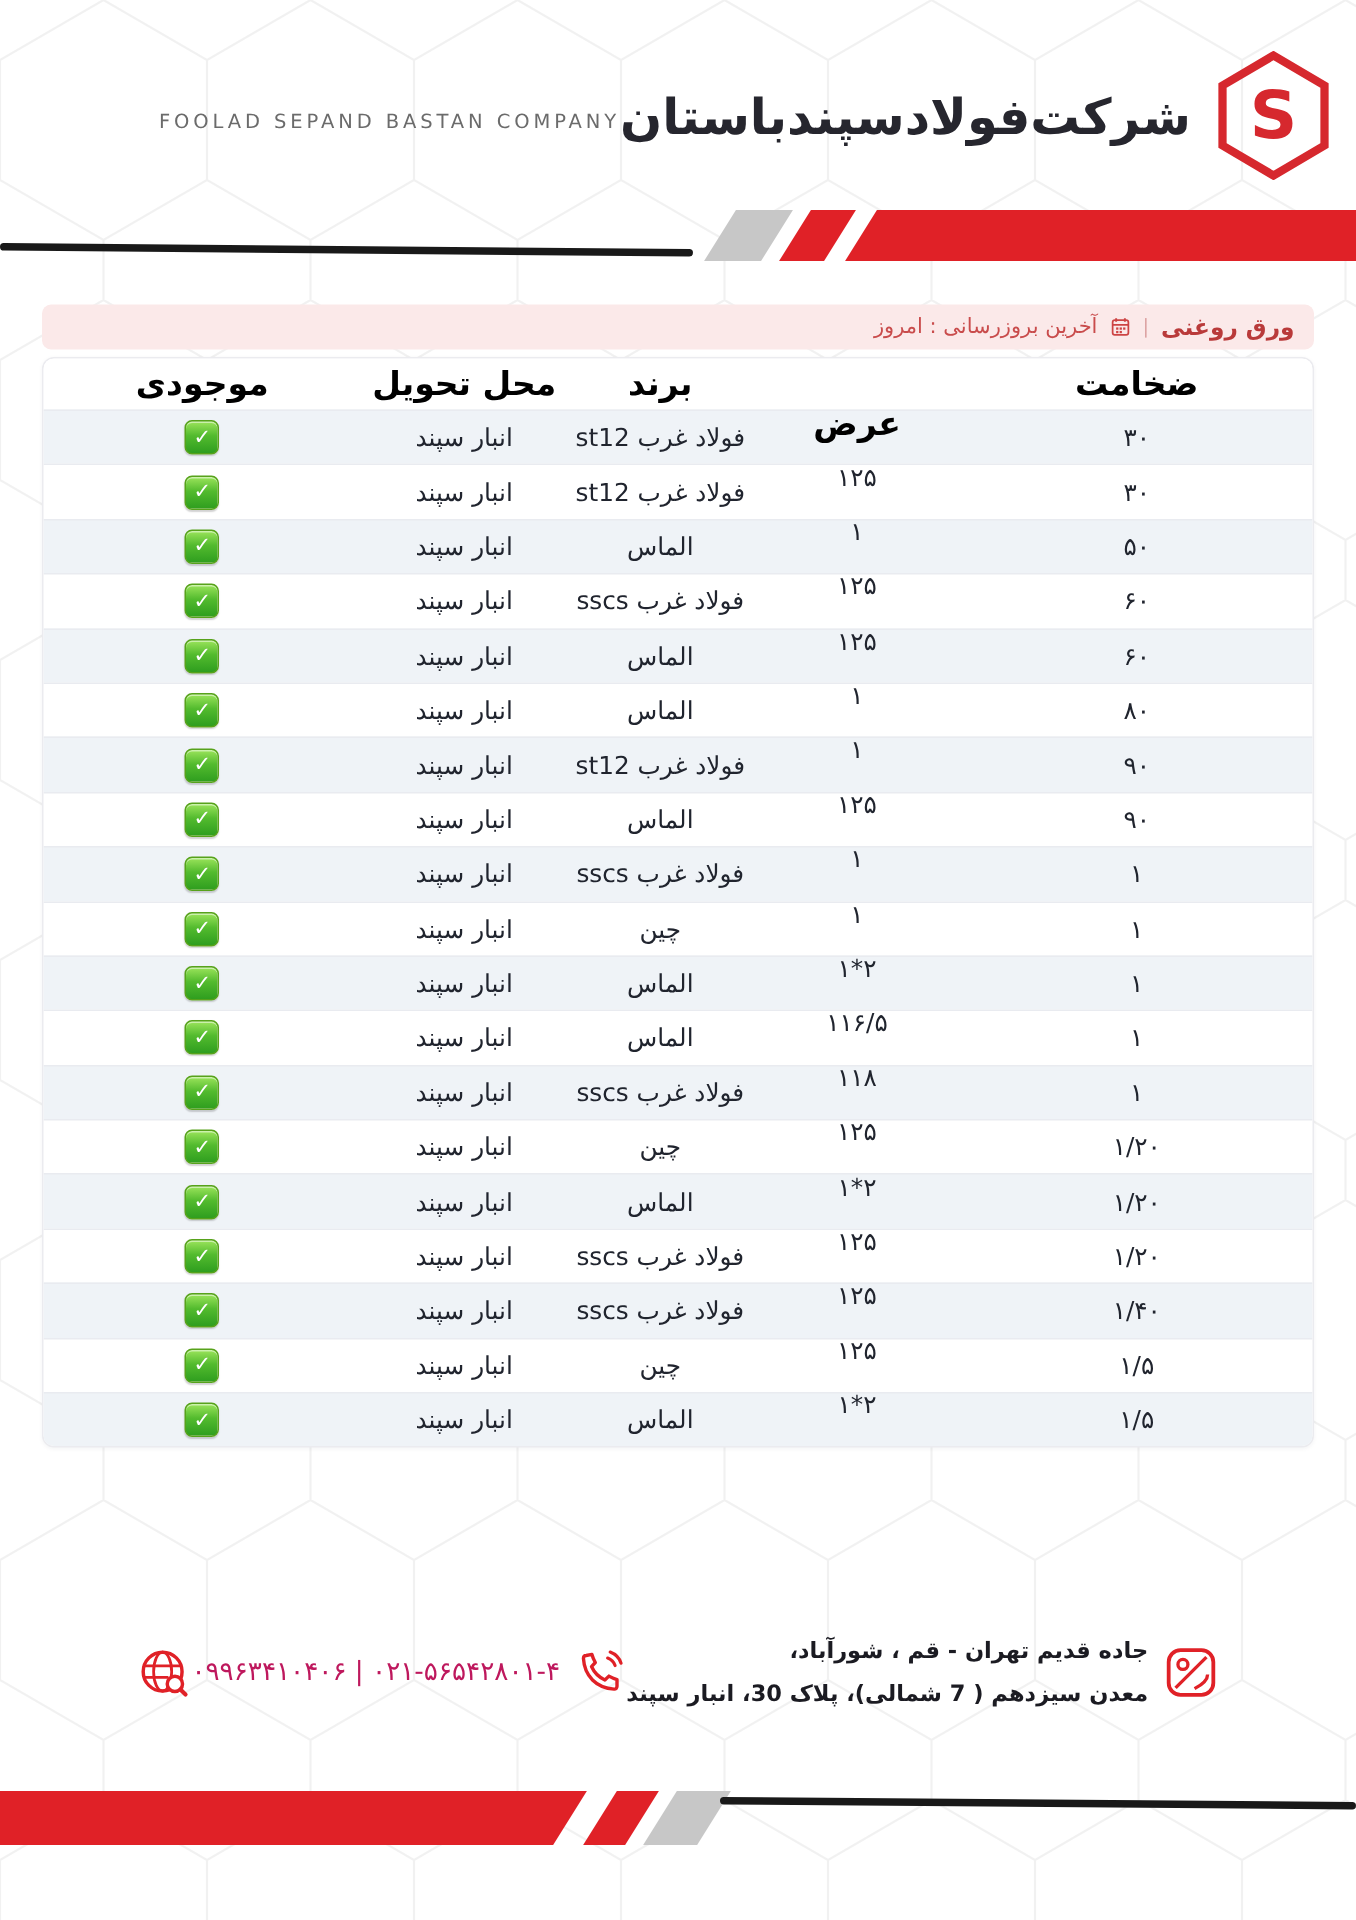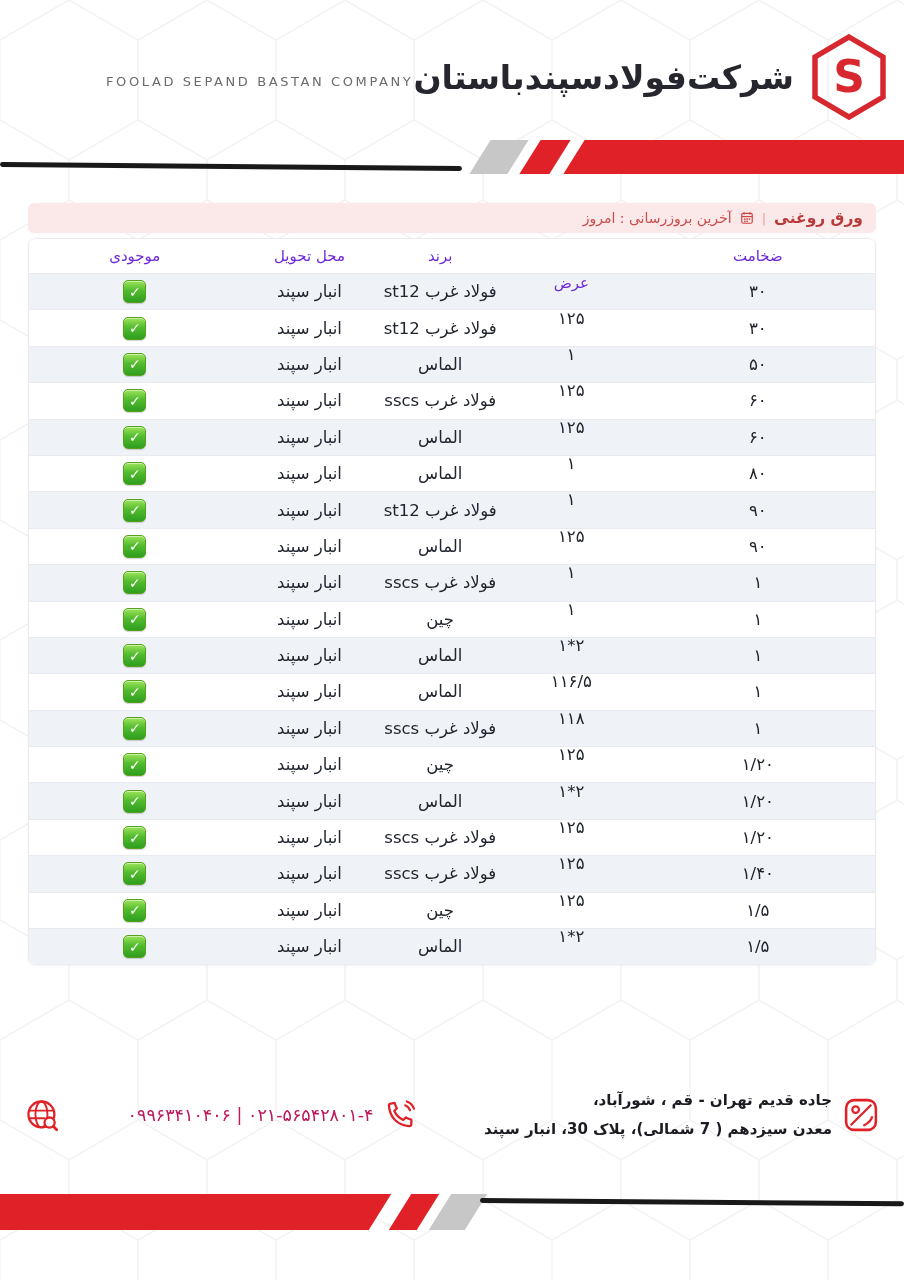--- a/index.html
+++ b/index.html
@@ -34,34 +34,34 @@
   .card{position:absolute;top:203px;left:28px;width:848px;z-index:2;}
   .title-bar{height:30px;border-radius:6px;background:#fbe9e9;display:flex;direction:rtl;
              align-items:center;gap:8px;padding:0 13px;margin-bottom:5px;}
   .product-title{font-weight:bold;color:#b93a3a;font-size:15.5px;}
   .sep{color:#dca3a3;font-size:13px;}
   .update{color:#c94c4c;font-size:14px;}
   .tablebox{border:1px solid #ebebef;border-radius:8px;overflow:hidden;background:#fff;
             box-shadow:0 1px 3px rgba(20,30,60,.05);}
   .thead,.tr{display:flex;direction:rtl;align-items:stretch;}
   .thead{height:34px;background:#fff;}
-  .th{font-weight:normal;font-size:15px;color:#6d28d9;}
+  .th{font-weight:bold;font-size:22px;color:#000000;}
   .tr{height:35.4px;font-size:16.5px;color:#20242e;border-top:1px solid #e9ebf0;}
   .tr:nth-child(odd){background:#eff3f7;}
   .td,.th{display:flex;align-items:center;justify-content:center;}
   .c-th{width:27.7%;text-align:right;}.c-w{width:16.4%;margin-top:44px;}.c-b{width:14.6%;}.c-d{width:16.3%;}.c-a{width:25%;}
   .check{width:21px;height:21px;border-radius:5px;
          background:linear-gradient(180deg,#9be45b 0%,#53bb2e 45%,#2f9e1f 100%);
          border:1px solid #57a21b;color:#fff;font-size:14px;font-weight:bold;
          display:flex;align-items:center;justify-content:center;
          box-shadow:inset 0 1px 0 rgba(255,255,255,.5),0 1px 1px rgba(0,0,0,.18);}
 
   
   .contacts{position:absolute;top:1086px;left:0;width:904px;z-index:2;display:flex;direction:rtl;
-            justify-content:space-between;align-items:center;padding:0 24px;box-sizing:border-box;}
+            justify-content:center;align-items:center;padding:0 24px;box-sizing:border-box;}
   .contact{display:flex;direction:rtl;align-items:center;gap:10px;}
   .address-text{text-align:right;font-size:15px;font-weight:600;color:#1b1b22;line-height:1.95;}
   .phone-num{font-size:17.5px;font-weight:normal;color:#be185d;}
   .web-url{font-size:17px;font-weight:bold;color:#101014;letter-spacing:1.6px;}
 </style>
 </head>
 <body>
 
 <div class="page">
 

